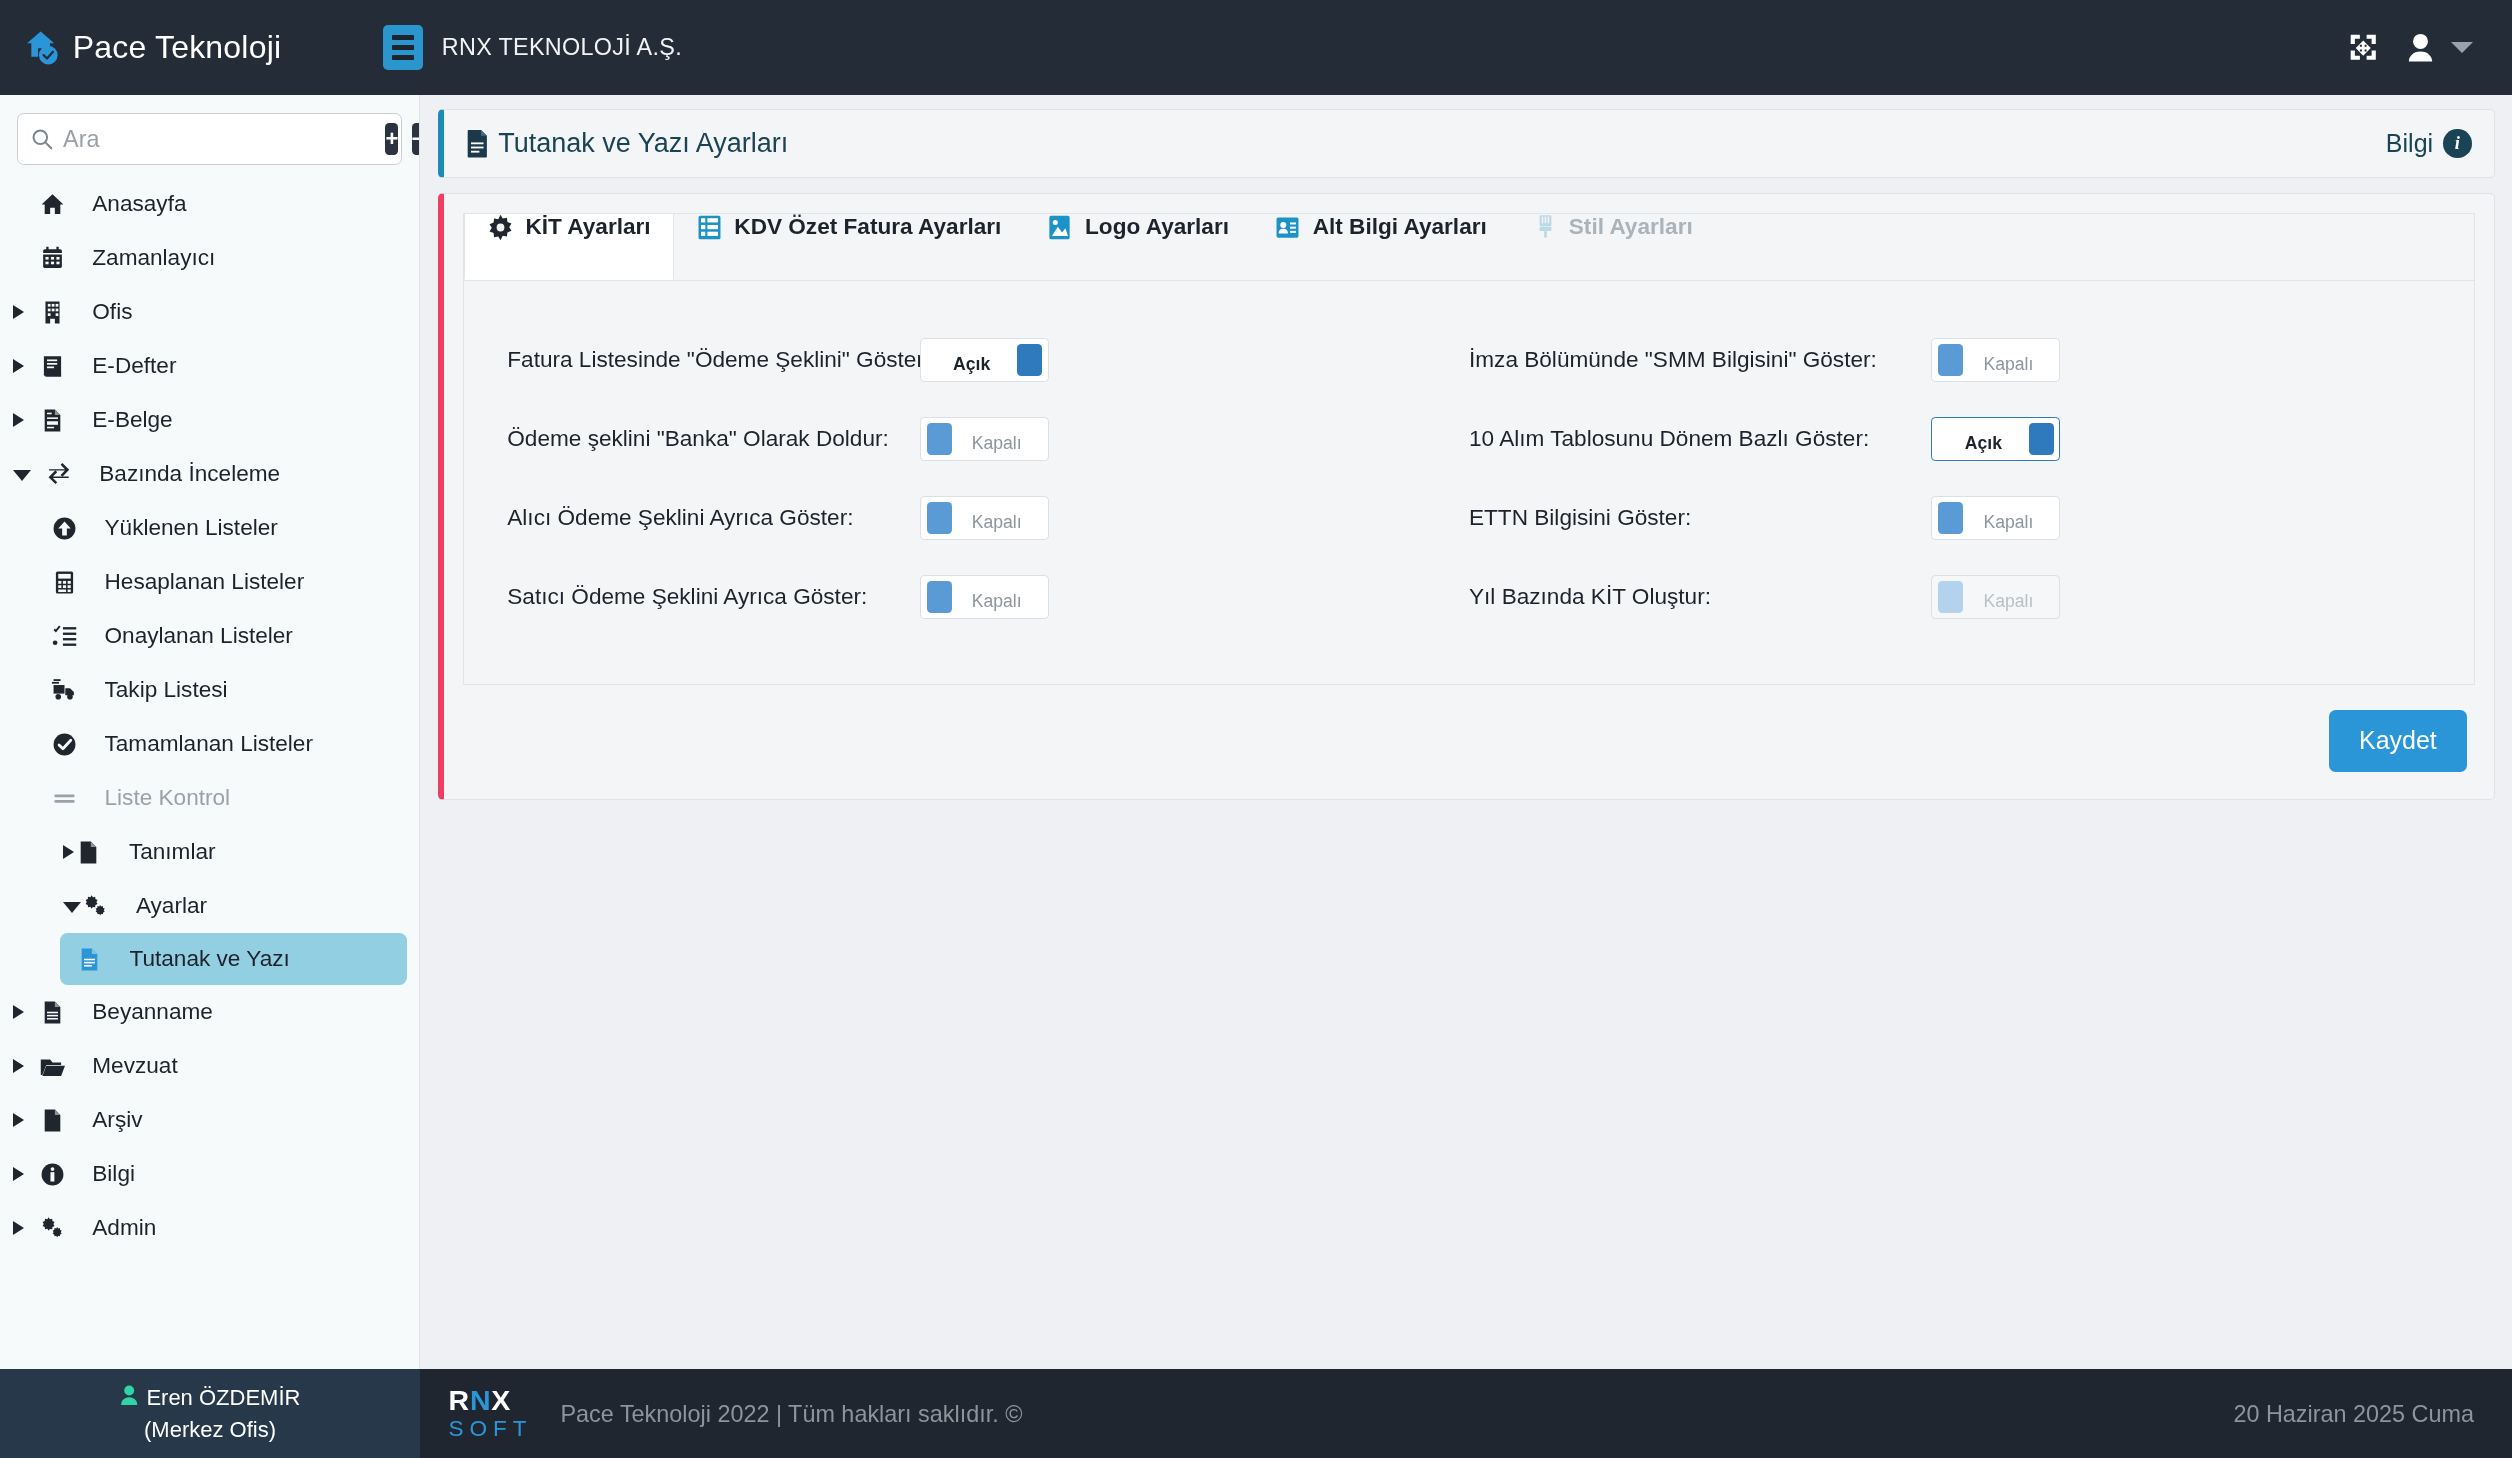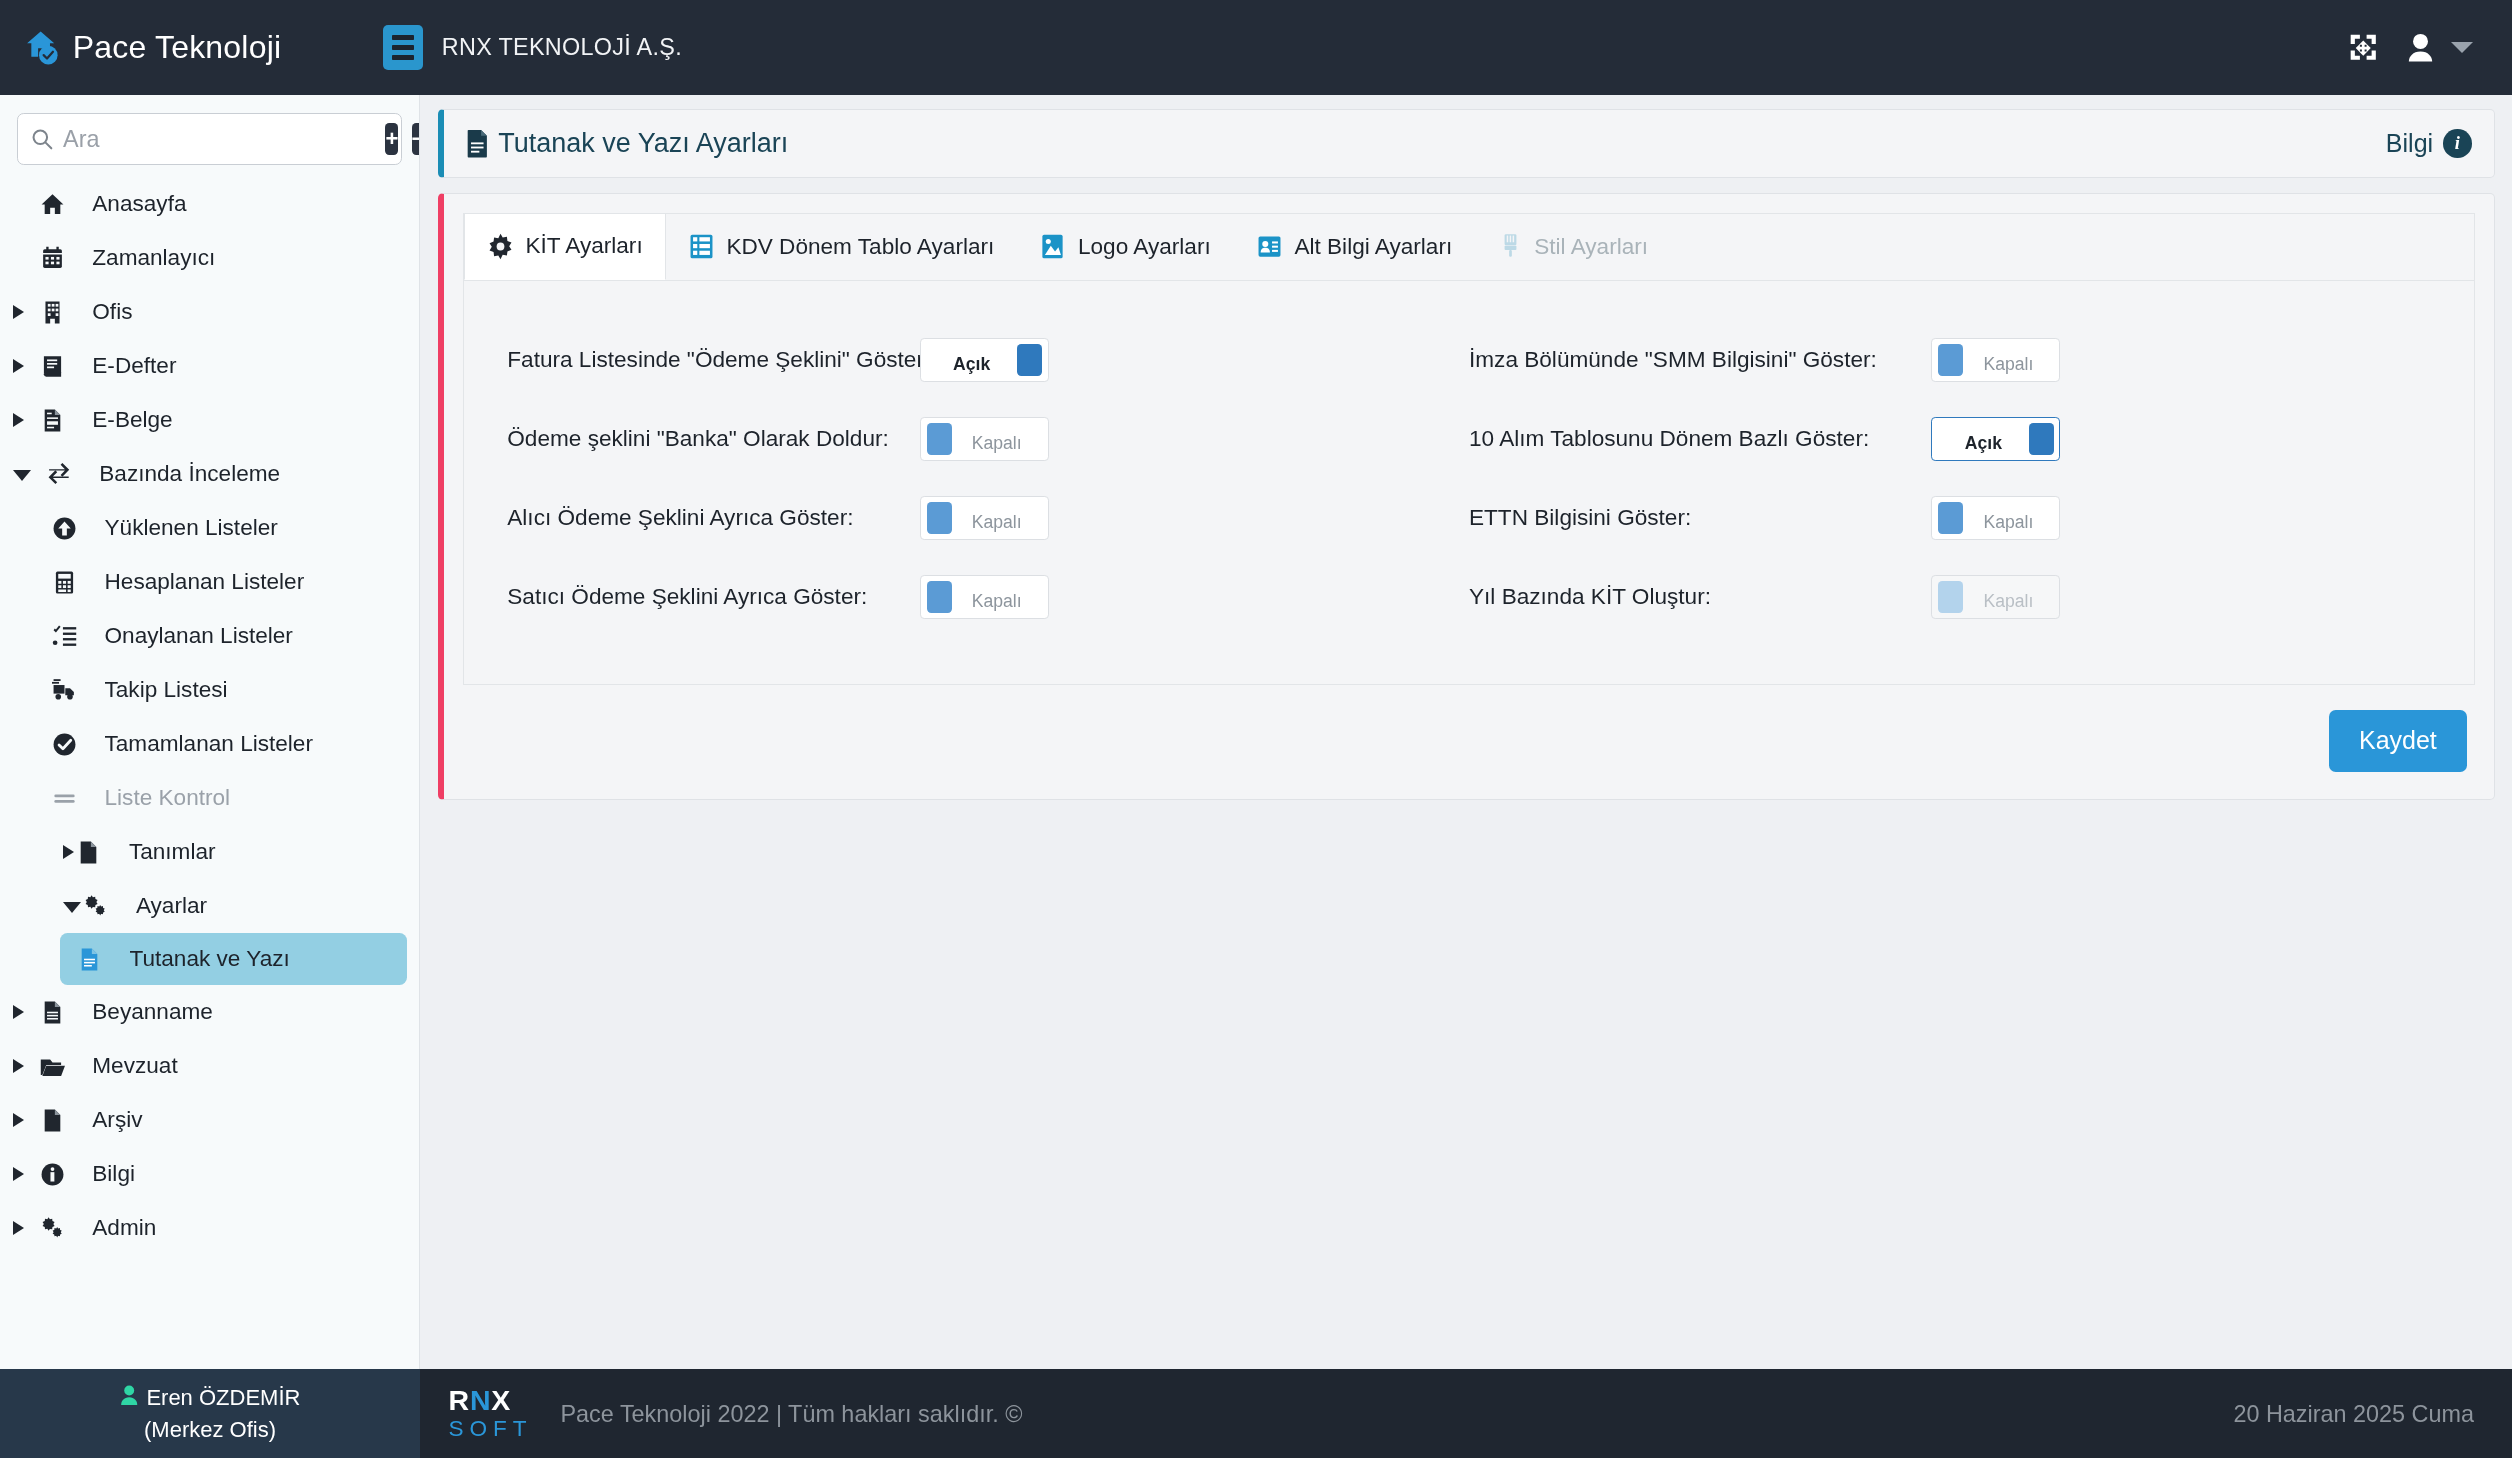--- a/index.html
+++ b/index.html
@@ -115,23 +115,24 @@
     font-family: "Liberation Serif", serif; font-weight: bold; font-style: italic;
   }
 
   .panel { margin-top: 15px; padding: 18.4px; }
   .tabs-wrap { border: 0.8px solid #e2e5e8; background: #f4f5f7; }
   .tabs {
     display: flex; align-items: stretch; height: 67px; border-bottom: 0.8px solid #e2e5e8;
     background: #f4f5f7;
   }
   .tab {
-    display: flex; align-items: center; gap: 11.7px; padding: 0 22px;
+    display: flex; gap: 11.7px; padding: 0 22px;
     font-size: 22.6px; color: #1d232b; cursor: pointer; white-space: nowrap;
     border-right: 0.8px solid transparent;
+    font-weight: bold;
   }
   .tab.active {
     background: #ffffff; border: 0.8px solid #e2e5e8; border-bottom-color: #ffffff;
     margin-bottom: -0.8px; border-top: 0;
   }
   .tab.muted { color: #a9b3b9; gap: 10px; }
   .tab .t-icon { width: 27px; height: 27px; display: flex; align-items: center; justify-content: center; }
 
   .tab-body { padding: 40px 28.5px 47px 28.5px; background: #f4f5f7; }
   .grid { display: grid; grid-template-columns: 1fr 1fr; column-gap: 0px; row-gap: 0px; }
@@ -557,21 +558,21 @@
                   <g fill="#ffffff">
                     <rect x="6" y="5" width="5" height="5"></rect>
                     <rect x="13.5" y="5" width="12.5" height="5"></rect>
                     <rect x="6" y="13" width="5" height="5"></rect>
                     <rect x="13.5" y="13" width="12.5" height="5"></rect>
                     <rect x="6" y="21" width="5" height="5"></rect>
                     <rect x="13.5" y="21" width="12.5" height="5"></rect>
                   </g>
                 </svg>
               </span>
-              <span>KDV Dönem Tablo Ayarları</span>
+              <span>KDV Özet Fatura Ayarları</span>
             </div>
             <div class="tab">
               <span class="t-icon">
                 <svg viewBox="0 0 32 32" width="27" height="27" fill="#1b93c7">
                   <rect x="4" y="2" width="24" height="28" rx="2"></rect>
                   <circle cx="11" cy="10" r="3" fill="#ffffff"></circle>
                   <path d="M7 26 L14 15 L19 22 L23 17 L26 26z" fill="#ffffff"></path>
                 </svg>
               </span>
               <span>Logo Ayarları</span>

